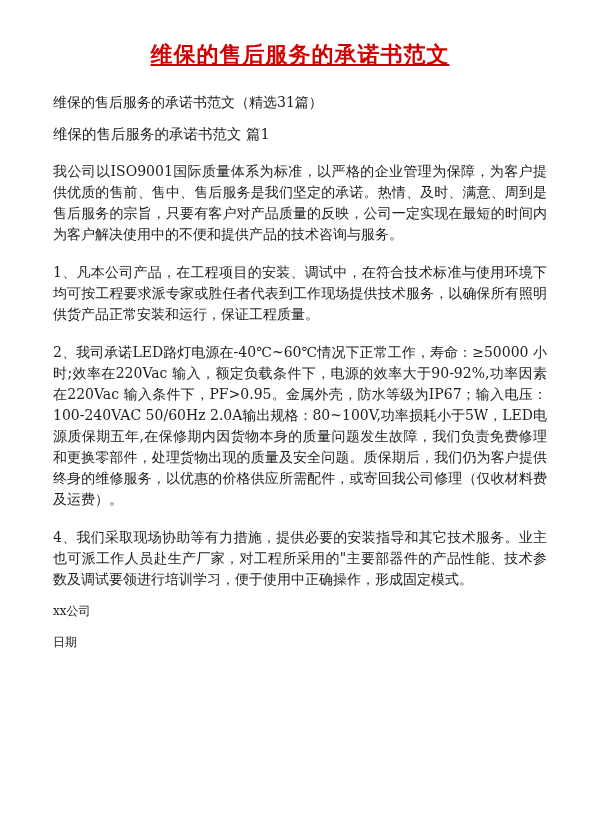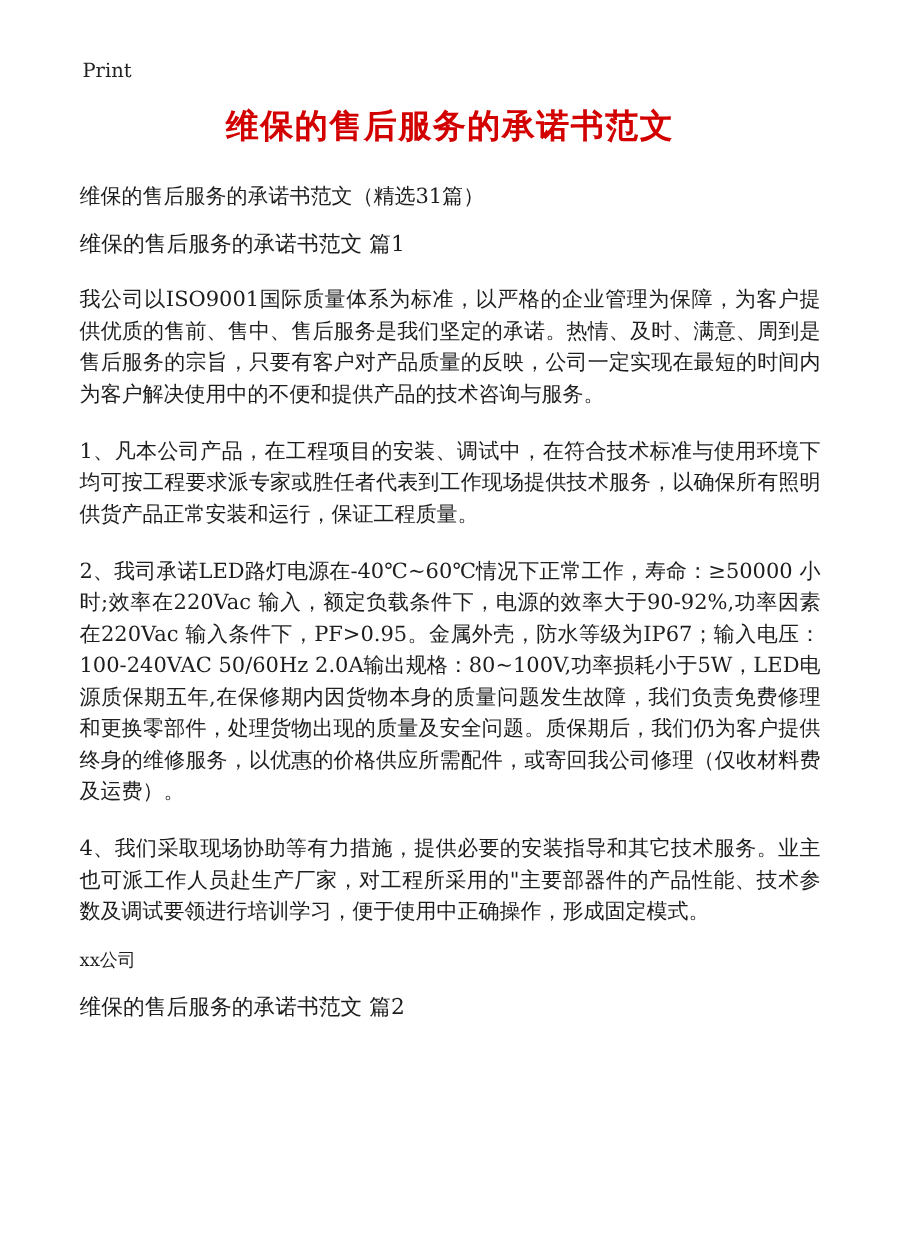--- a/index.html
+++ b/index.html
@@ -16,25 +16,25 @@
     height: 828px;
     padding: 40px 53px 0 53px;
     background: #ffffff;
   }
   .print-label {
     font-size: 13px;
     color: #222222;
     margin-left: 2px;
   }
   .doc-title {
-    margin-top: 14px;
     text-align: center;
     font-size: 22px;
     font-weight: bold;
     letter-spacing: 1px;
+    text-decoration: underline;
   }
   .doc-subtitle {
     margin-top: 22px;
     font-size: 14px;
     line-height: 20px;
   }
   .section-heading {
     margin-top: 12px;
     font-size: 14.5px;
     font-weight: normal;
@@ -51,36 +51,35 @@
     margin-top: 11px;
     font-size: 12px;
     line-height: 20px;
   }
 </style>
 </head>
 <body>
 
 <div class="page">
 
-  <div class="print-label">Print</div>
 
   <div class="doc-title" style="color: rgb(211, 0, 0);">维保的售后服务的承诺书范文</div>
 
   <div class="doc-subtitle">维保的售后服务的承诺书范文（精选31篇）</div>
 
   <div class="section-heading">维保的售后服务的承诺书范文 篇1</div>
 
   <div class="para">我公司以ISO9001国际质量体系为标准，以严格的企业管理为保障，为客户提供优质的售前、售中、售后服务是我们坚定的承诺。热情、及时、满意、周到是售后服务的宗旨，只要有客户对产品质量的反映，公司一定实现在最短的时间内为客户解决使用中的不便和提供产品的技术咨询与服务。</div>
 
   <div class="para">1、凡本公司产品，在工程项目的安装、调试中，在符合技术标准与使用环境下均可按工程要求派专家或胜任者代表到工作现场提供技术服务，以确保所有照明供货产品正常安装和运行，保证工程质量。</div>
 
   <div class="para">2、我司承诺LED路灯电源在-40℃~60℃情况下正常工作，寿命：≥50000 小时;效率在220Vac 输入，额定负载条件下，电源的效率大于90-92%,功率因素在220Vac 输入条件下，PF&gt;0.95。金属外壳，防水等级为IP67；输入电压：100-240VAC 50/60Hz 2.0A输出规格：80~100V,功率损耗小于5W，LED电源质保期五年,在保修期内因货物本身的质量问题发生故障，我们负责免费修理和更换零部件，处理货物出现的质量及安全问题。质保期后，我们仍为客户提供终身的维修服务，以优惠的价格供应所需配件，或寄回我公司修理（仅收材料费及运费）。</div>
 
 
   <div class="para">4、我们采取现场协助等有力措施，提供必要的安装指导和其它技术服务。业主也可派工作人员赴生产厂家，对工程所采用的"主要部器件的产品性能、技术参数及调试要领进行培训学习，便于使用中正确操作，形成固定模式。</div>
 
 
   <div class="sig-line">xx公司</div>
 
+  <div class="sig-line">日期</div>
 
-  <div class="section-heading">维保的售后服务的承诺书范文 篇2</div>
 
 </div>
 
 </body></html>

